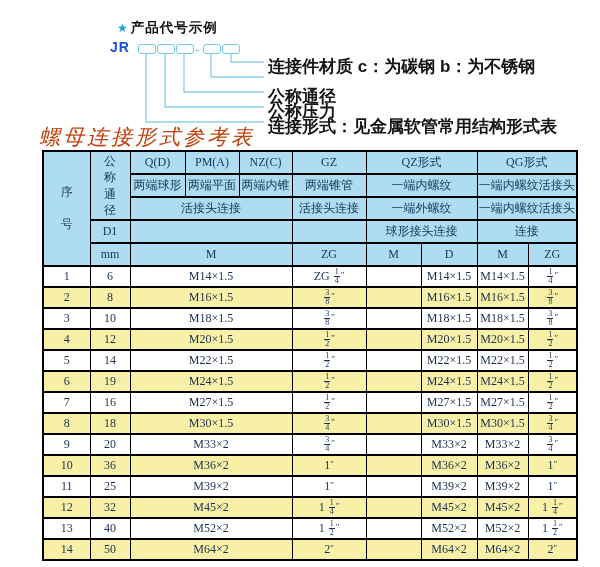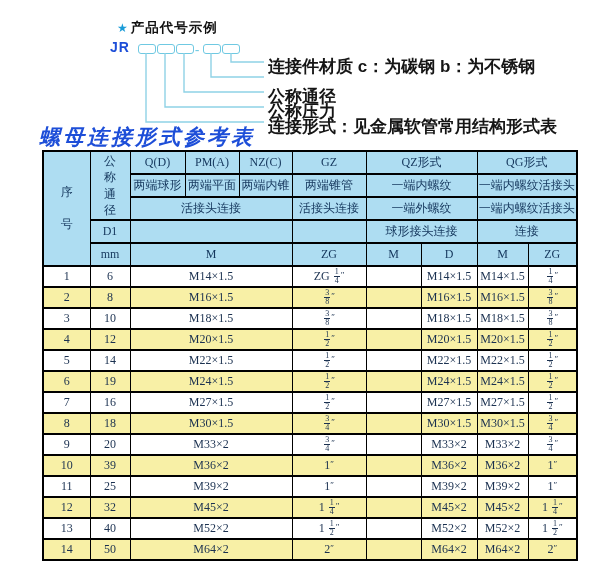--- a/index.html
+++ b/index.html
@@ -23,22 +23,22 @@
     position:absolute;top:44px;width:16px;height:8px;border:1.6px solid #6fc9e2;border-radius:3px;background:#fff;
   }
   .code-dash{position:absolute;top:42px;font-weight:bold;color:#6fc9e2;font-size:13px;}
   .connector-svg{position:absolute;left:0;top:0;width:600px;height:148px;}
   .diag-label{
     position:absolute;left:268px;height:15px;font-size:17px;font-weight:bold;color:#151515;white-space:nowrap;
     font-family:"Liberation Sans","DejaVu Sans",sans-serif;
   }
   
   .table-title{
-    position:absolute;left:39px;top:123px;font-size:21px;font-weight:bold;font-style:italic;
-    color:#1d4ed8;letter-spacing:3px;font-family:"Liberation Serif","DejaVu Serif",serif;
+    position:absolute;left:39px;top:123px;font-size:21px;font-weight:normal;font-style:italic;
+    color:#c2410c;letter-spacing:3px;font-family:"Liberation Serif","DejaVu Serif",serif;
   }
   
   .ref-table{
     position:absolute;left:42px;top:150px;width:534px;border-collapse:collapse;table-layout:fixed;
     font-size:12px;
   }
   .ref-table td,.ref-table th{
     border:1px solid #000;text-align:center;vertical-align:middle;
     padding:0 1px;font-weight:normal;color:#14365c;overflow:hidden;
   }
@@ -237,21 +237,21 @@
         <td>20</td>
         <td colspan="3">M33×2</td>
         <td><span class="frac"><span class="fn">3</span><span class="fd">4</span></span><span class="unit-mark">″</span></td>
         <td></td>
         <td>M33×2</td>
         <td>M33×2</td>
         <td><span class="frac"><span class="fn">3</span><span class="fd">4</span></span><span class="unit-mark">″</span></td>
       </tr>
       <tr class="alt">
         <td>10</td>
-        <td>39</td>
+        <td>36</td>
         <td colspan="3">M36×2</td>
         <td>1<span class="unit-mark">″</span></td>
         <td></td>
         <td>M36×2</td>
         <td>M36×2</td>
         <td>1<span class="unit-mark">″</span></td>
       </tr>
       <tr>
         <td>11</td>
         <td>25</td>

